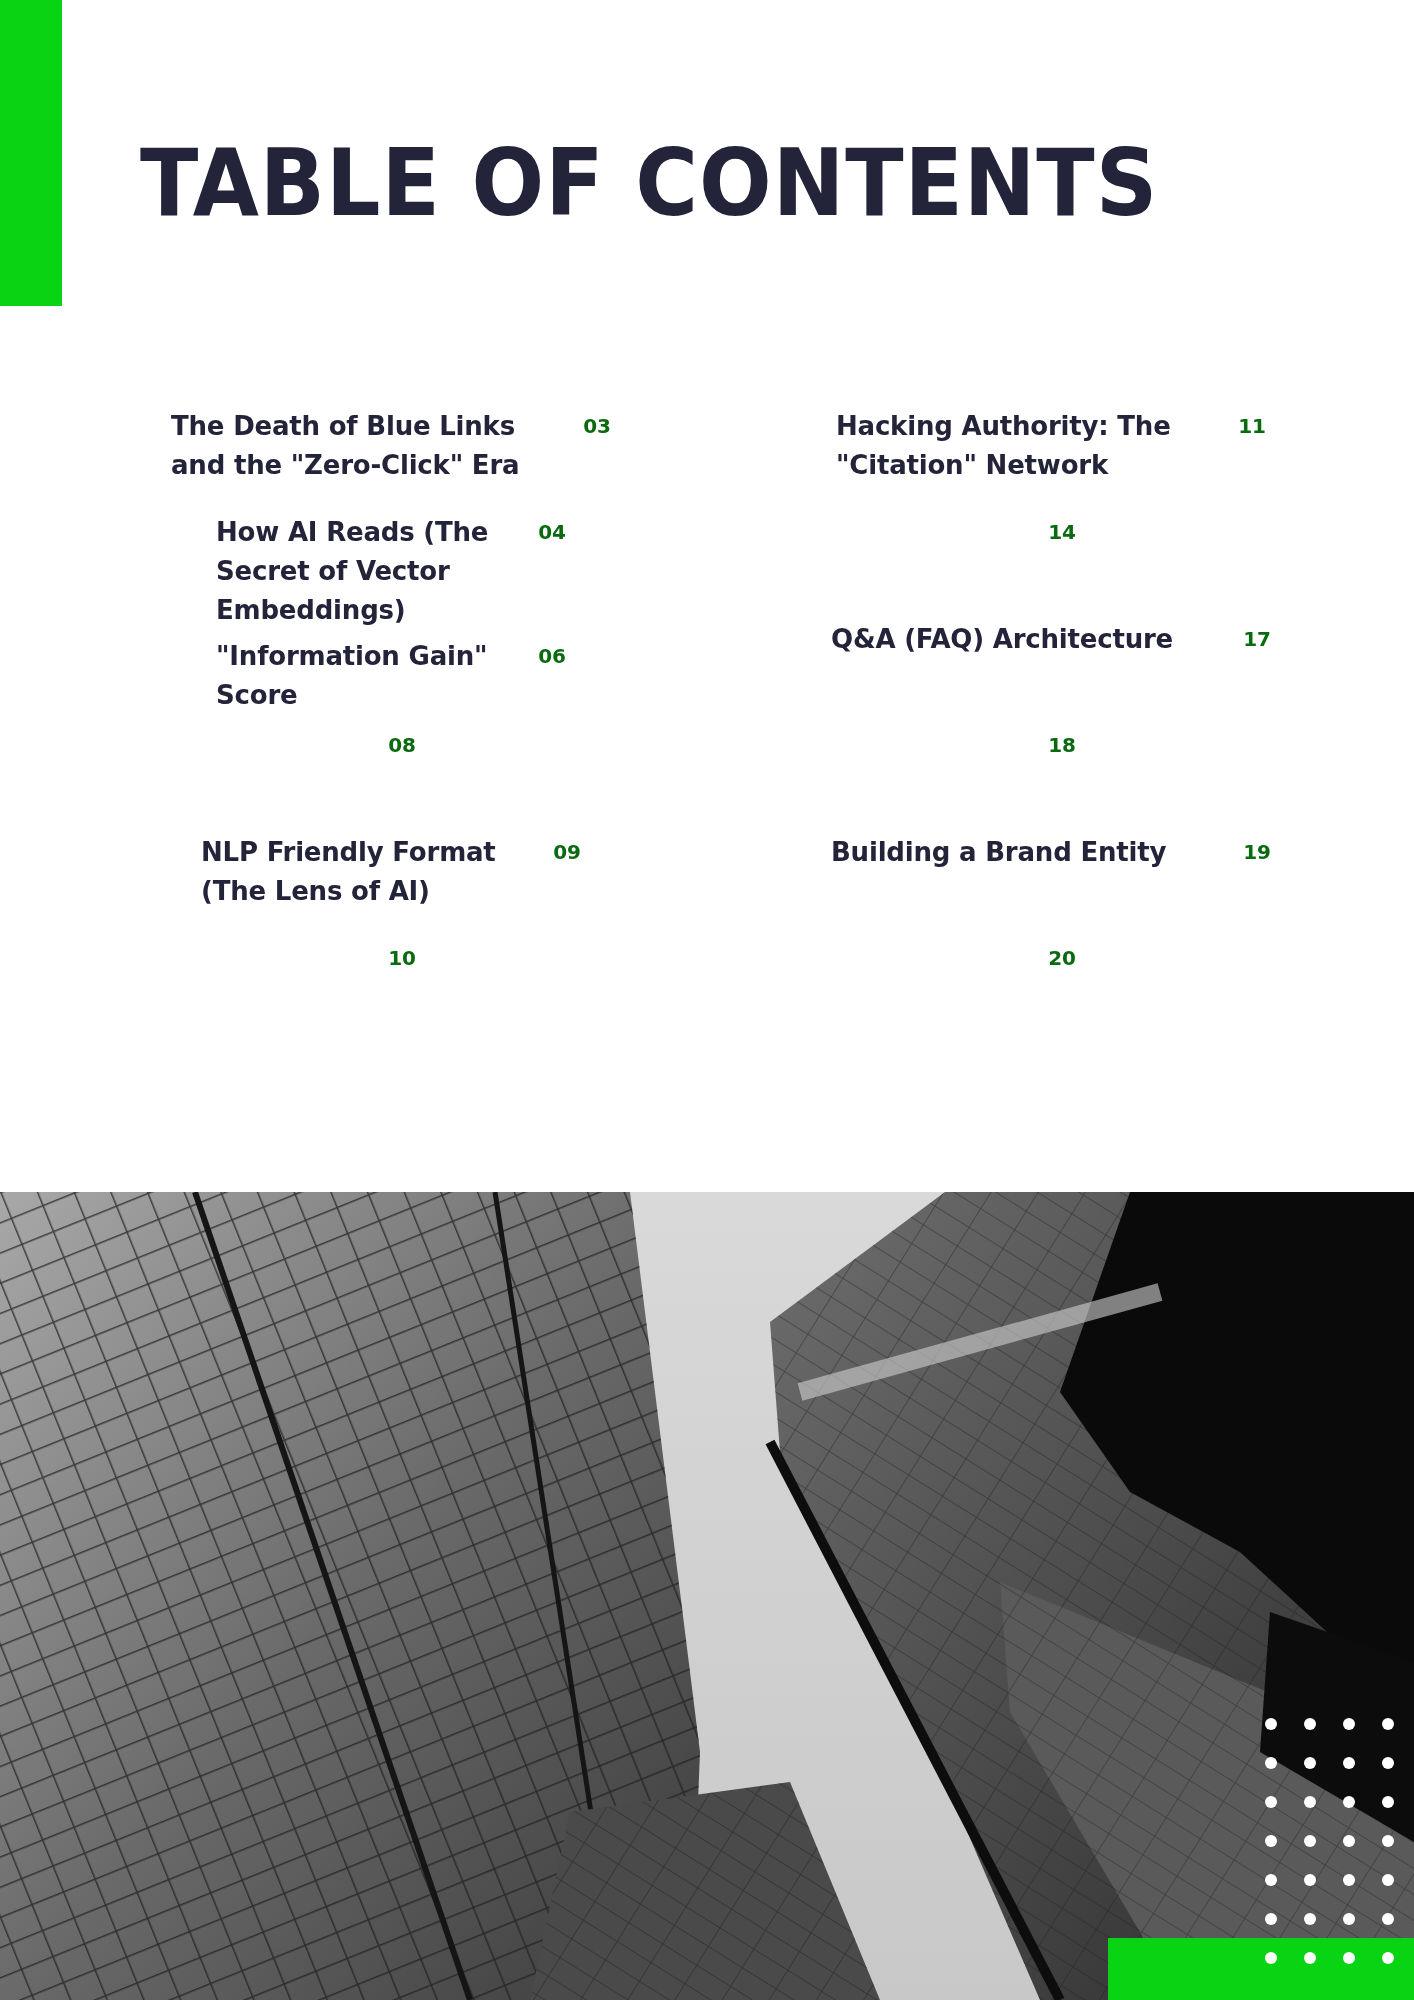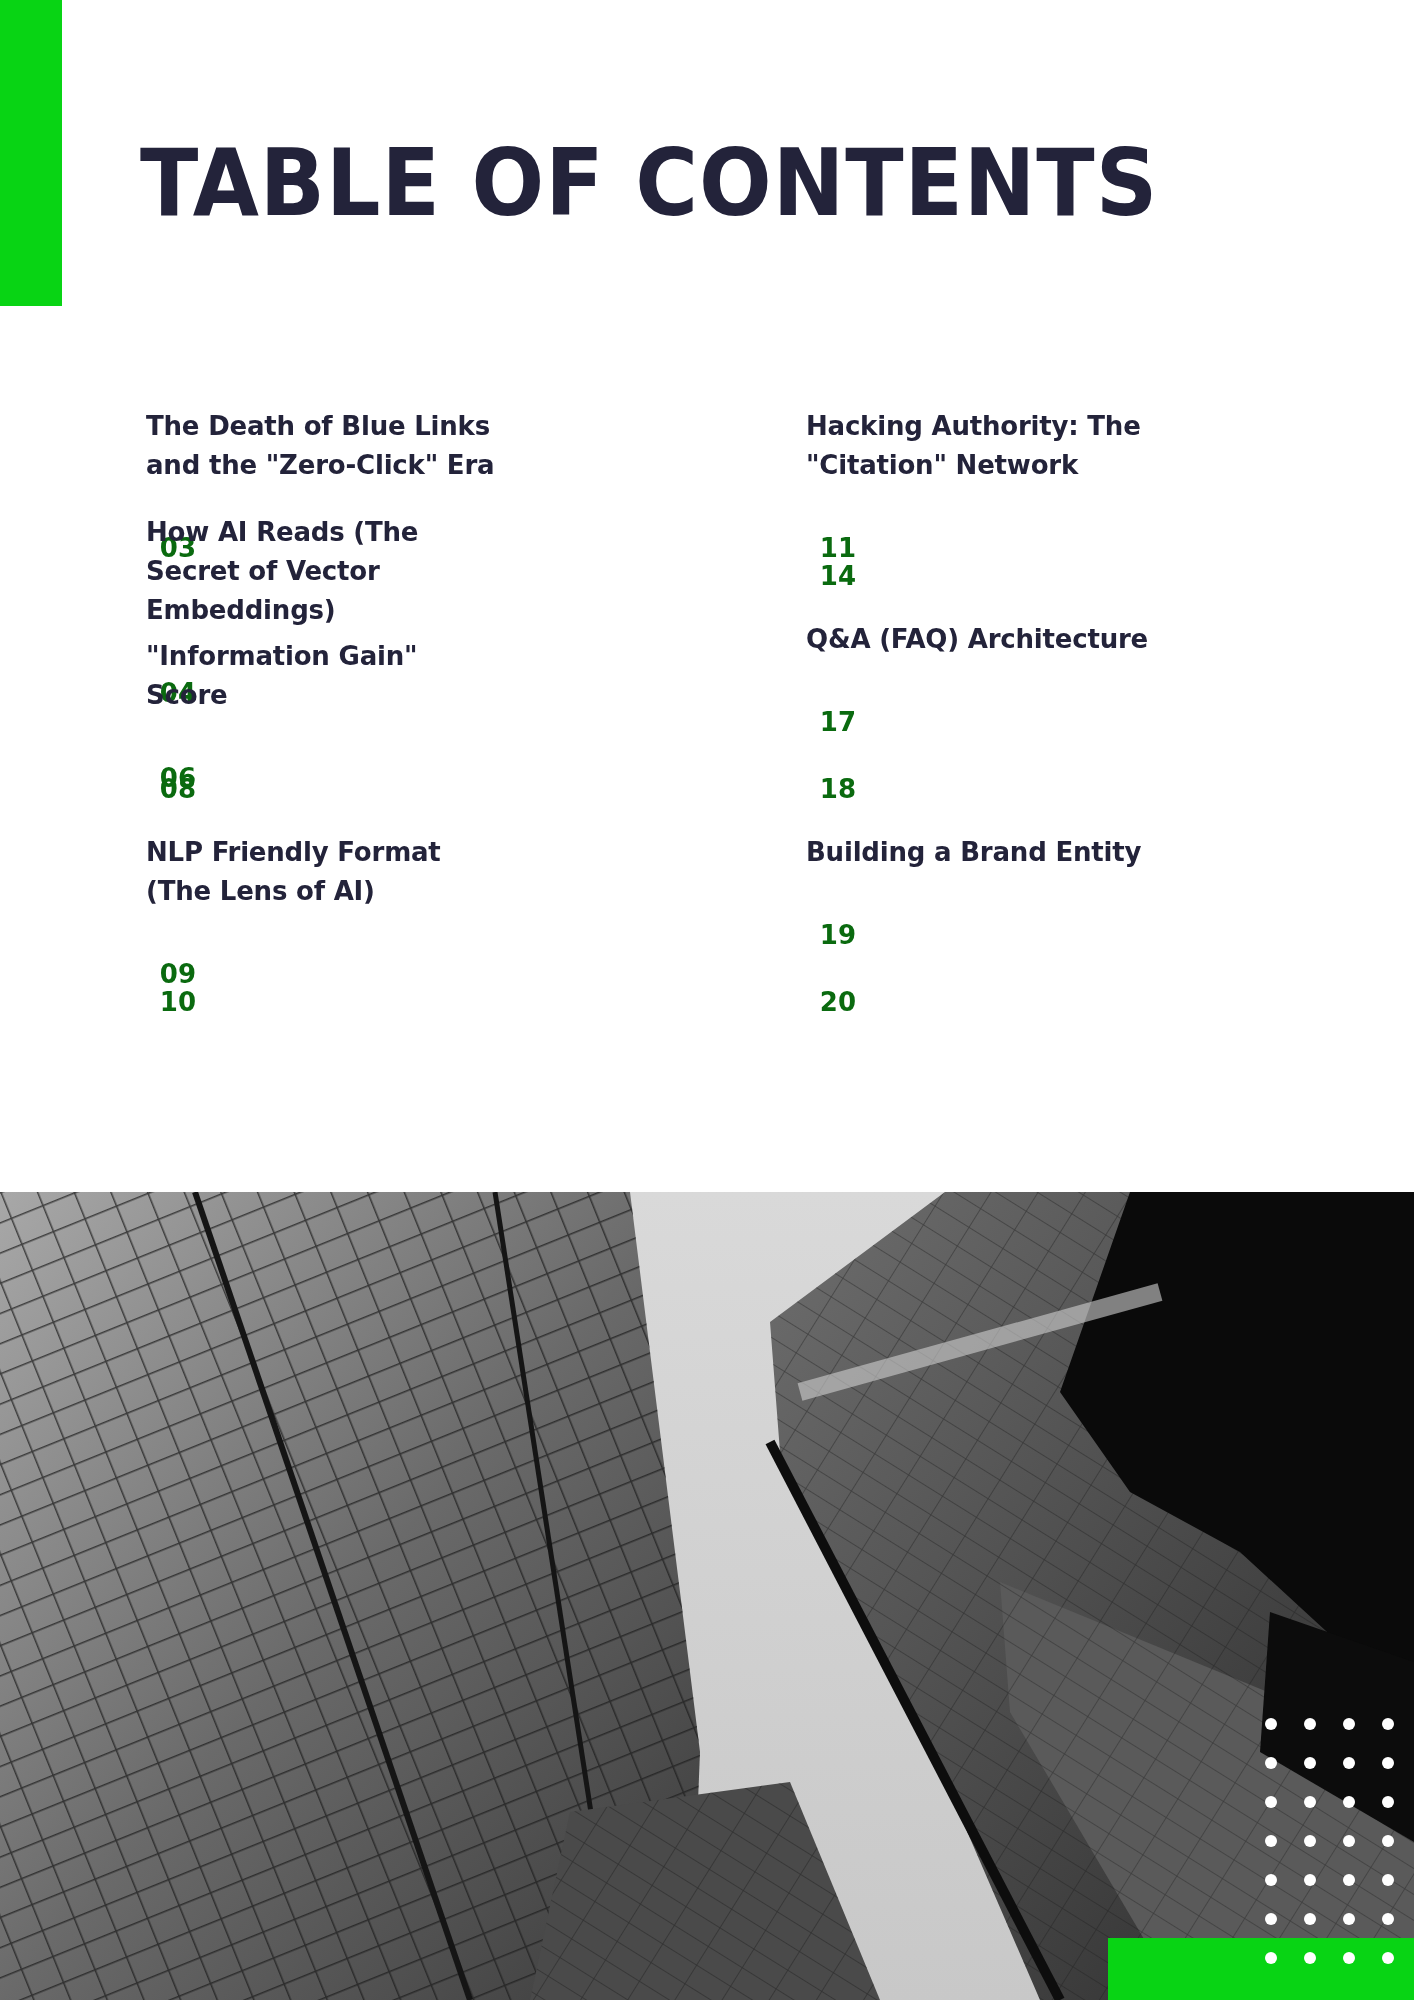--- a/index.html
+++ b/index.html
@@ -12,28 +12,28 @@
       position: absolute; left: 140px; top: 138px;
       font-family: "DejaVu Sans", sans-serif; font-weight: bold;
       font-size: 92px; letter-spacing: 1px; line-height: 1; color: #23233a;
       transform: scaleX(0.93); transform-origin: left top; white-space: nowrap;
     }
 
     .toc-col { position: absolute; top: 0; width: 472px; }
     .toc-col.left { left: 142px; }
     .toc-col.right { left: 802px; }
 
-    .toc-item { position: absolute; left: 4px; width: 472px; display: flex; justify-content: flex-end; align-items: flex-start; cursor: pointer; flex-direction: column; }
+    .toc-item { position: absolute; left: 13px; width: 472px; display: flex; justify-content: center; align-items: flex-start; cursor: pointer; }
     .toc-title {
       font-weight: bold; font-size: 26px; line-height: 39px; color: #23233a;
       width: 390px; letter-spacing: -0.2px;
     }
     .toc-page {
-      font-weight: bold; font-size: 26px; line-height: 39px; color: #0a6a0f;
-      text-align: right; min-width: 50px; margin-top: 44px;
+      font-weight: bold; font-size: 20px; line-height: 39px; color: #0a6a0f;
+      text-align: right; min-width: 50px;
     }
 
     .photo {
       position: absolute; left: 0; top: 1192px; width: 1414px; height: 808px; overflow: hidden;
       background: #d6d6d6;
     }
     .photo svg { position: absolute; left: 0; top: 0; }
 
     .green-block { position: absolute; left: 1108px; top: 1938px; width: 306px; height: 62px; background: #08d414; }
 

